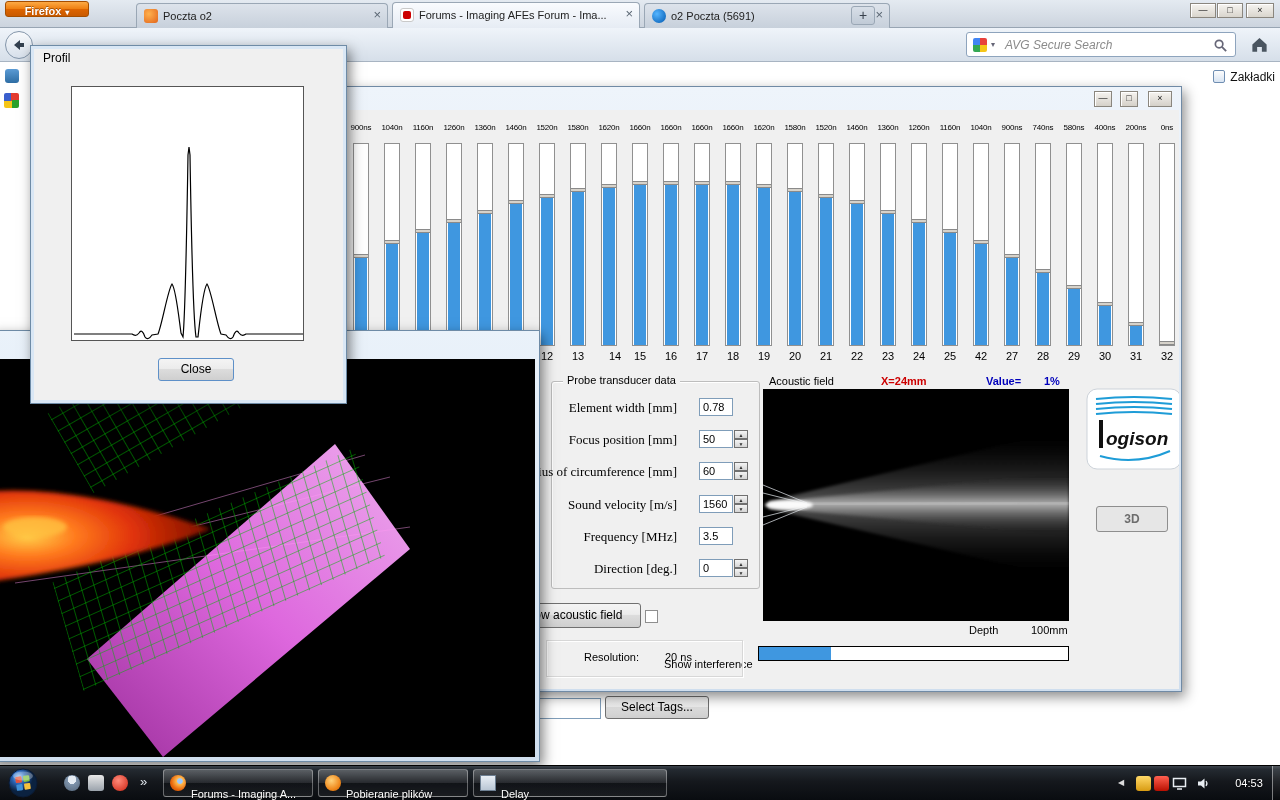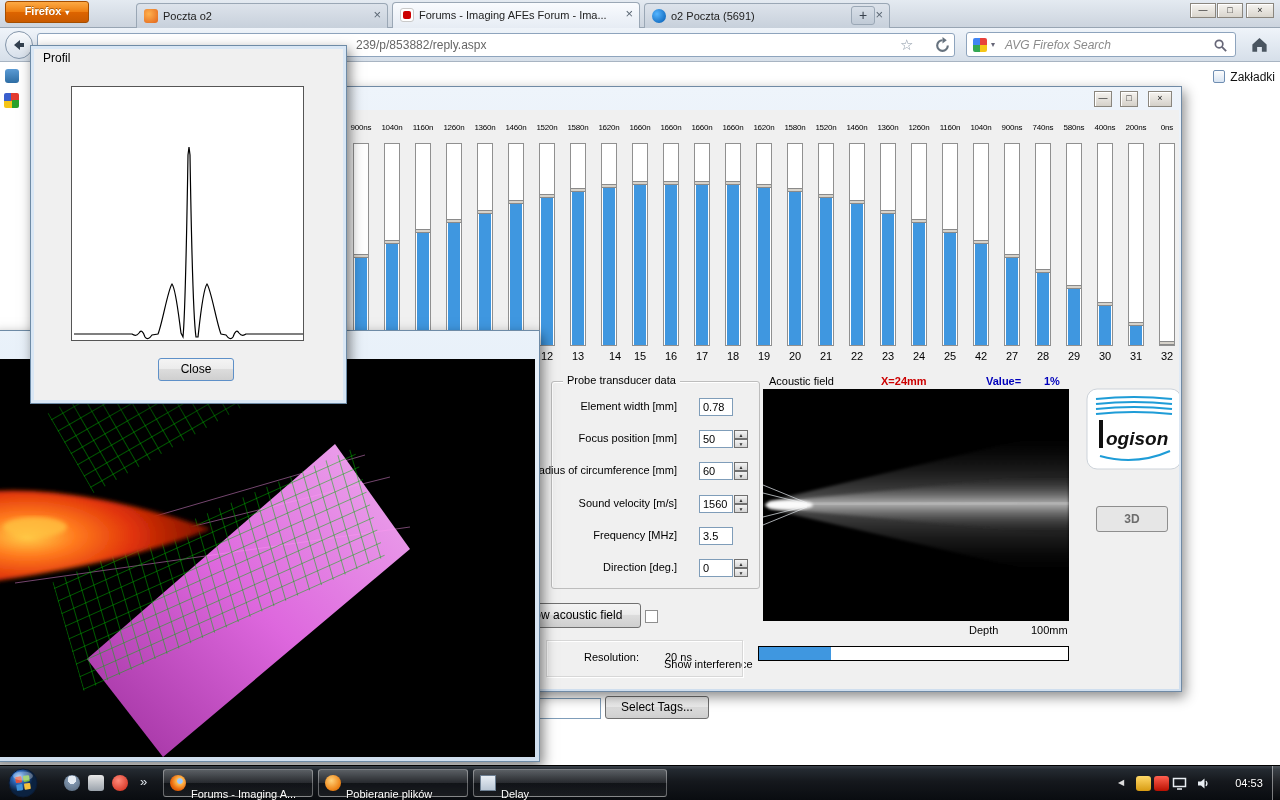--- a/index.html
+++ b/index.html
@@ -3,21 +3,21 @@
 <meta charset="utf-8">
 <style>
   * { box-sizing: border-box; margin:0; padding:0; }
   html,body { width:1280px; height:800px; }
   body { position:relative; overflow:hidden; font-family:"Liberation Sans",sans-serif; background:#fff; color:#000; }
 
   
   .browser { position:absolute; inset:0 0 35px 0; z-index:1; }
   .titlebar { position:absolute; top:0; left:0; right:0; height:28px;
     background:linear-gradient(#e4eaf1,#ccd4de); border-bottom:1px solid #98a5b3; }
-  .fx-btn { position:absolute; left:5px; top:1px; width:84px; height:22px; border-radius:3px;
+  .fx-btn { position:absolute; left:5px; top:1px; width:84px; height:16px; border-radius:3px;
     background:linear-gradient(#fcaa45,#ee7e10 50%,#dd6400 52%,#c95a00); border:1px solid #a54e00;
     color:#fff; font-weight:bold; font-size:11px; text-align:center; line-height:19px;
     text-shadow:0 -1px 0 rgba(0,0,0,.35); }
   .fx-btn .caret { font-size:8px; margin-left:4px; }
   .tab { position:absolute; top:3px; height:25px; border:1px solid #9aa7b5; border-bottom:none;
     border-radius:4px 4px 0 0; background:linear-gradient(#dde3eb,#c7d0db); font-size:11px; color:#222;margin-left:44px; }
   .tab.active { top:2px; height:26px; background:linear-gradient(#f9fbfe,#e6ecf4); z-index:2; }
   .fav { position:absolute; left:7px; top:5px; width:14px; height:14px; border-radius:3px; }
   .fav.mail { background:radial-gradient(circle at 35% 35%, #ffb14d, #e2641b); }
   .fav.ti { background:#fff; border:1px solid #c9c9c9; }
@@ -79,21 +79,21 @@
     letter-spacing:-0.2px; color:#000; white-space:nowrap; }
   .track { position:absolute; top:33px; width:16px; height:203px; background:#fff; border:1px solid #909090; }
   .fill { position:absolute; left:1px; width:12px; bottom:0; background:#3f97e0; }
   .thumb { position:absolute; left:0; width:14px; height:4px; background:#d6d2ca;
     border-top:1px solid #8a8a8a; border-bottom:1px solid #8a8a8a; }
   .elem-num { position:absolute; top:240px; width:30px; text-align:center; font-size:11px; }
 
   .group { position:absolute; left:206px; top:271px; width:209px; height:208px;
     border:1px solid #bdbdbd; border-radius:3px; box-shadow:inset 1px 1px 0 #fff; }
   .group-title { position:absolute; left:218px; top:264px; background:#f0f0f0; padding:0 4px; font-size:11px; }
-  .f-label { position:absolute; left:128px; width:204px; text-align:right; font-size:11px; }
+  .f-label { position:absolute; left:128px; width:204px; text-align:right; font-size:13px;font-family:Liberation Serif, serif; }
   .f-input { position:absolute; left:354px; width:34px; height:18px; background:#fff;
     border:1px solid #7f9db9; font-size:11px; padding:2px 0 0 3px; }
   .spin { position:absolute; left:389px; width:14px; height:18px; }
   .spin .u,.spin .d { position:absolute; left:0; width:14px; height:9px; border:1px solid #707070;
     background:linear-gradient(#f4f4f4,#d5d5d5); font-size:5px; line-height:8px; text-align:center; color:#333; }
   .spin .u { top:0; } .spin .d { top:9px; }
 
   .ac-lbl { position:absolute; top:265px; font-size:11px; }
   .ac-field { position:absolute; left:418px; top:279px; width:306px; height:232px; background:#000; }
   .depth-lbl { position:absolute; top:514px; font-size:11px; }
@@ -192,34 +192,24 @@
     <div class="win-ctrl" style="left:1217px;width:26px;">□</div>
     <div class="win-ctrl" style="left:1246px;width:28px;">×</div>
   </div>
 
   <div class="navbar">
     <div class="back">
       <svg width="16" height="16" viewBox="0 0 16 16">
           <path d="M3,8 L9,3 V6 H13 V10 H9 V13 Z" fill="#33404f"></path>
         </svg>
     </div>
-    <div class="urlbar">
-      <span class="url-text">239/p/853882/reply.aspx</span>
-      <span class="star">☆</span>
-      <span class="reload">
-        <svg width="17" height="17" viewBox="0 0 16 16">
-            <path d="M13 8 A5 5 0 1 1 8 3" stroke="#66727e" stroke-width="2" fill="none"></path>
-            <path d="M8 0 L12 3 L8 6 Z" fill="#66727e"></path>
-          </svg>
-      </span>
-    </div>
     <div class="searchbox">
       <span class="avg-ico"></span>
       <span class="sb-caret">▾</span>
-      <span class="ph">AVG Firefox Search</span>
+      <span class="ph">AVG Secure Search</span>
       <span class="mag">
         <svg width="15" height="15" viewBox="0 0 16 16">
             <circle cx="6.5" cy="6.5" r="4" stroke="#667" stroke-width="1.8" fill="none"></circle>
             <line x1="9.5" y1="9.5" x2="14" y2="14" stroke="#667" stroke-width="2"></line>
           </svg>
       </span>
     </div>
     <span class="homebtn">
       <svg width="19" height="19" viewBox="0 0 16 16">
           <path d="M2 8 L8 2.5 L14 8 V14 H10 V10 H6 V14 H2 Z" fill="#4a5560"></path>

